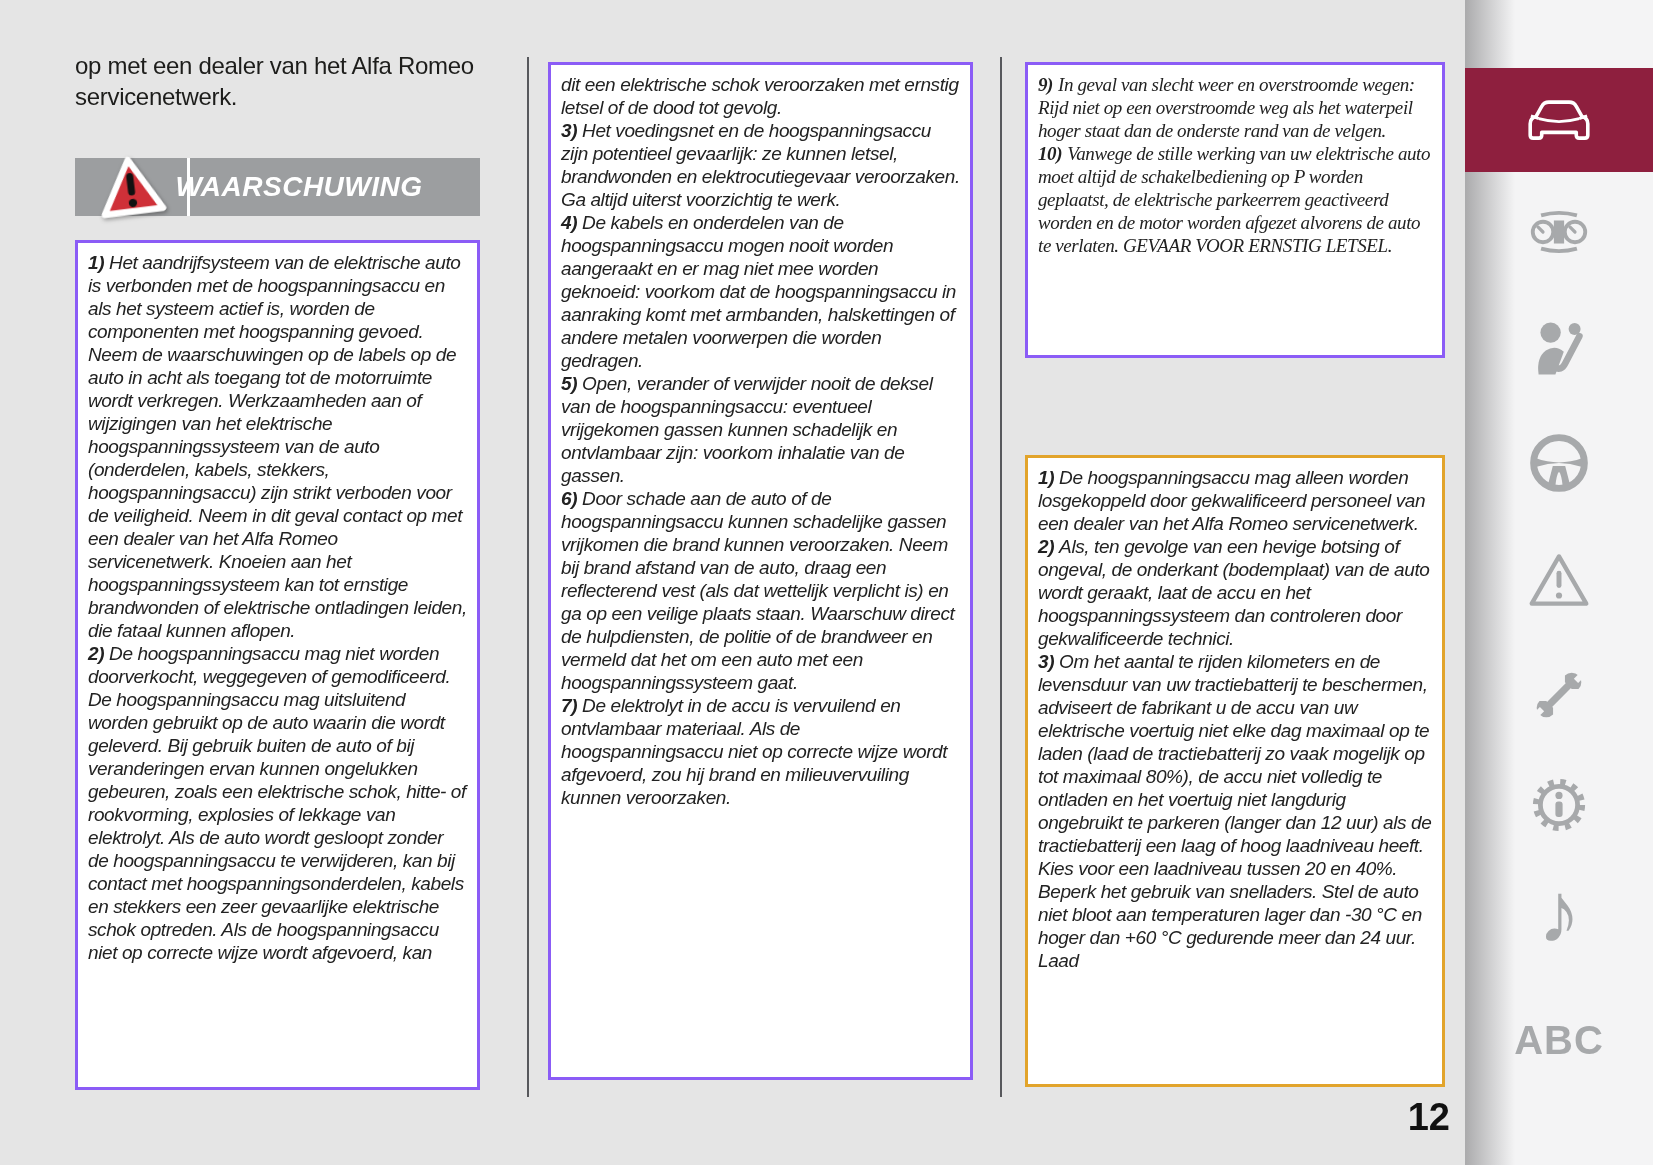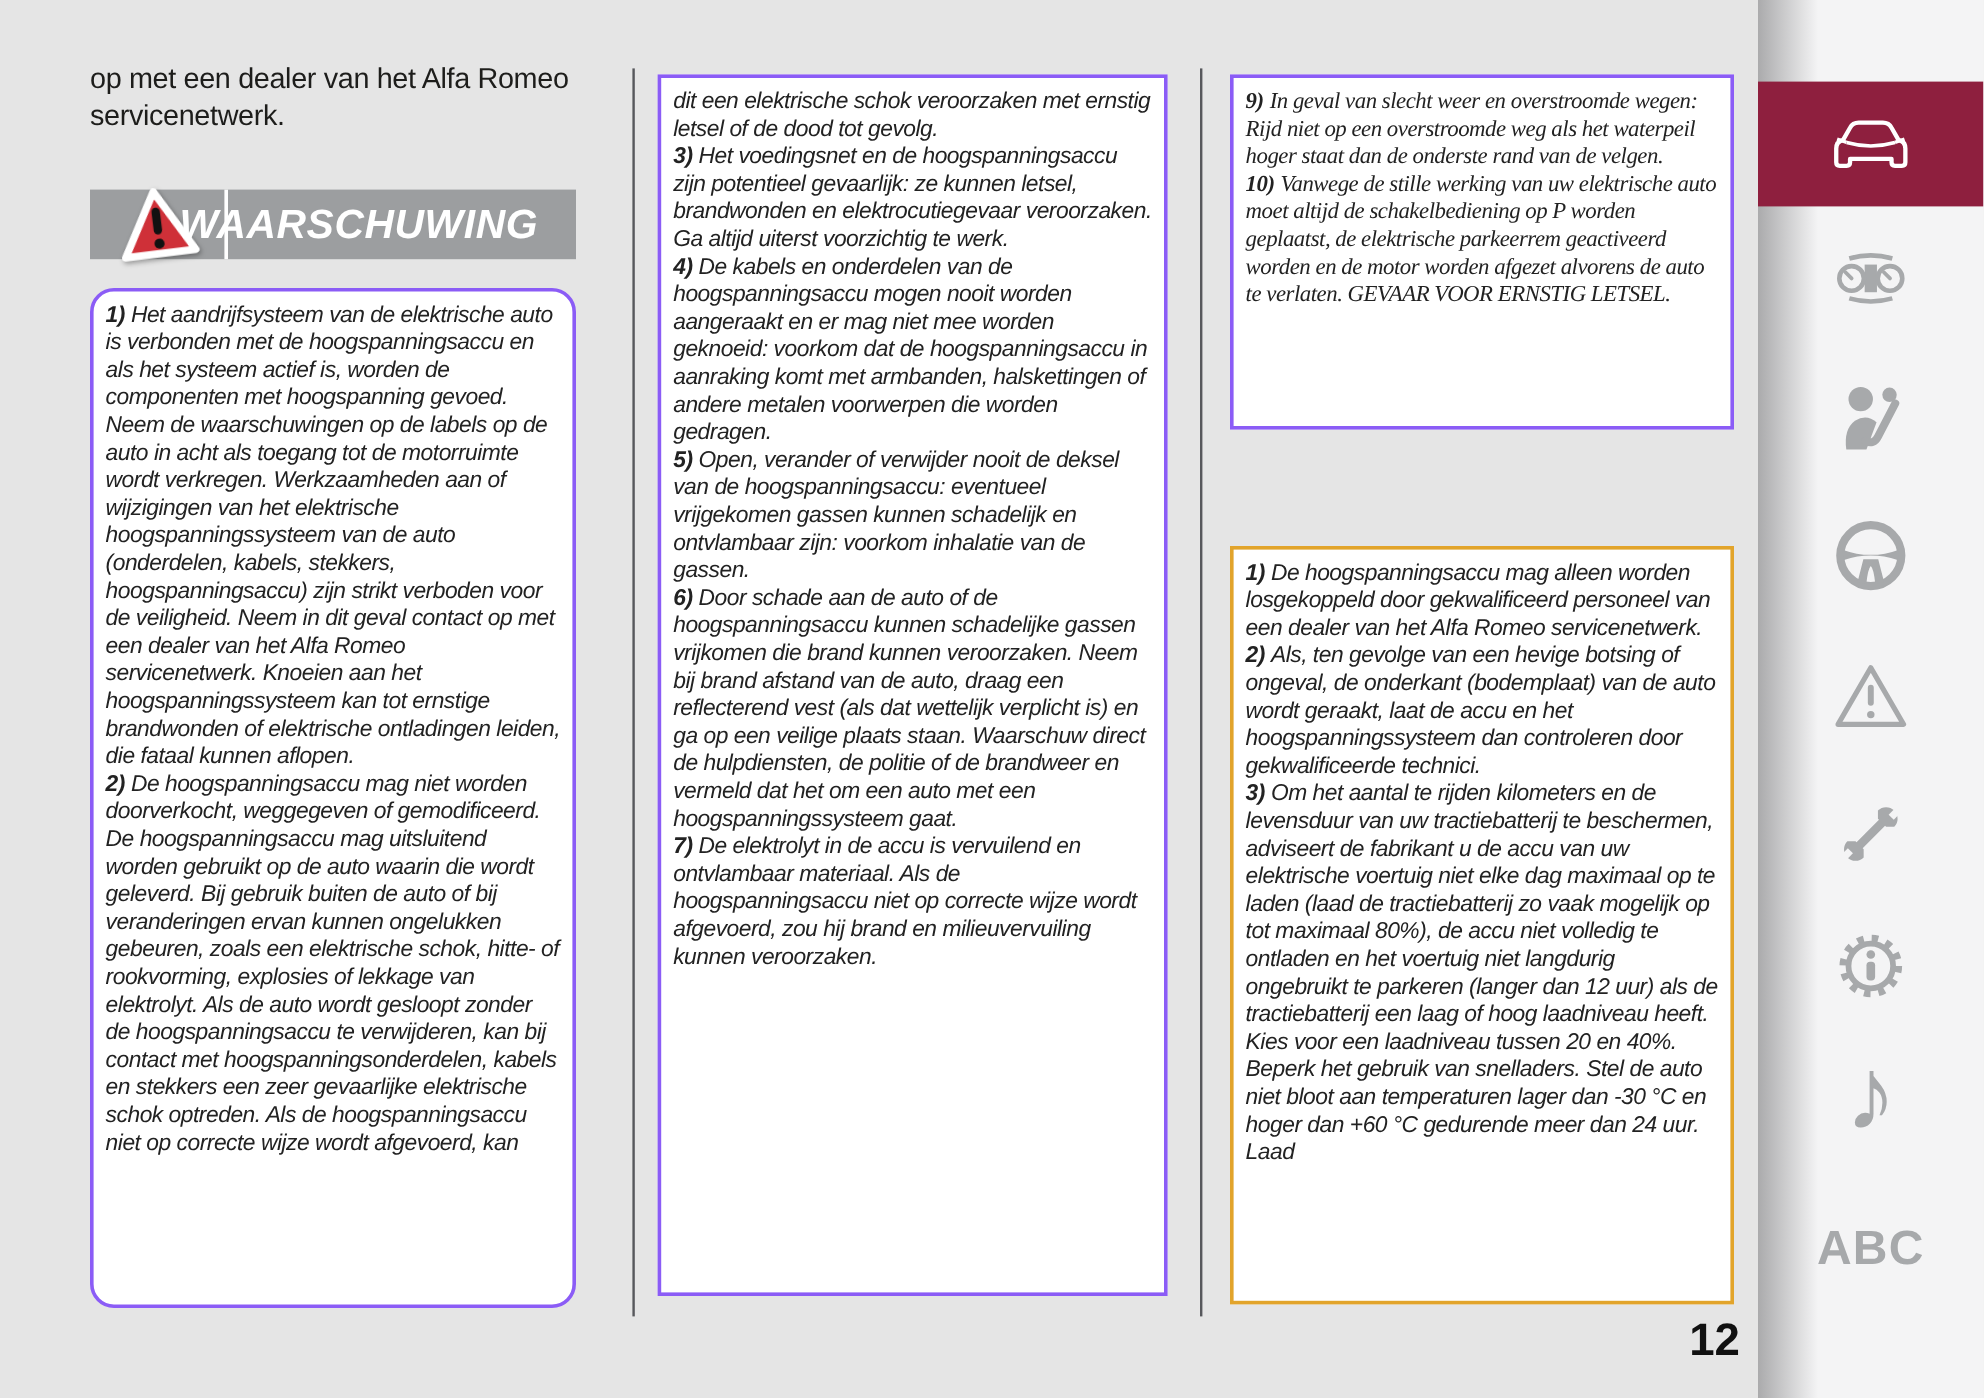--- a/index.html
+++ b/index.html
@@ -11,33 +11,33 @@
 
   .divider{position:absolute;top:57px;height:1040px;width:2px;background:#57585c;}
   .divider.d1{left:527px;}
   .divider.d2{left:1000px;}
 
   .warnbar{position:absolute;height:58px;background:#9c9ea0;display:flex;}
   .warnbar .icon-cell{width:112px;height:100%;border-right:3px solid #ffffff;
         display:flex;align-items:center;justify-content:center;overflow:visible;}
   .warnbar .label{position:absolute;left:0;right:0;top:0;bottom:0;display:flex;
         align-items:center;justify-content:center;color:#ffffff;font-weight:700;
-        font-style:italic;font-size:34px;letter-spacing:0.5px;margin-left:43px;}
+        font-style:italic;font-size:28px;letter-spacing:0.5px;margin-left:43px;}
   .tri-svg{transform:rotate(-7deg);filter:drop-shadow(1px 2px 2px rgba(0,0,0,0.35));}
 
   .txtbox{position:absolute;background:#ffffff;border:3px solid #8b5cf6;
           padding:8px 10px;box-sizing:border-box;overflow:hidden;}
   .txtbox.amber{border-color:#e2a42b;}
   .txtbox p{margin:0;font-style:italic;font-size:19px;line-height:23px;
             letter-spacing:-0.4px;color:#222222;}
   .txtbox .num{font-weight:700;margin-right:5px;}
   .txtbox .num:empty{display:none;margin:0;}
 
   .bar1{left:75px;top:158px;width:405px;}
-  .box1{left:75px;top:240px;width:405px;height:850px;border-radius:20px;}
+  .box1{left:75px;top:240px;width:405px;height:850px;}
   .box2{left:548px;top:62px;width:425px;height:1018px;}
   .box3a{left:1025px;top:62px;width:420px;height:296px;font-family:Liberation Serif, serif;}
   .bar2{left:1025px;top:383px;width:420px;}
   .box3b{left:1025px;top:455px;width:420px;height:632px;}
 
   .pagenum{position:absolute;left:1310px;top:1096px;width:140px;text-align:right;
            font-size:38px;font-weight:700;color:#111111;}
 
   .sidebar{position:absolute;left:1465px;top:0;width:188px;height:1165px;background:#f4f4f5;}
   .sidebar::before{content:'';position:absolute;left:0;top:0;width:50px;height:100%;

